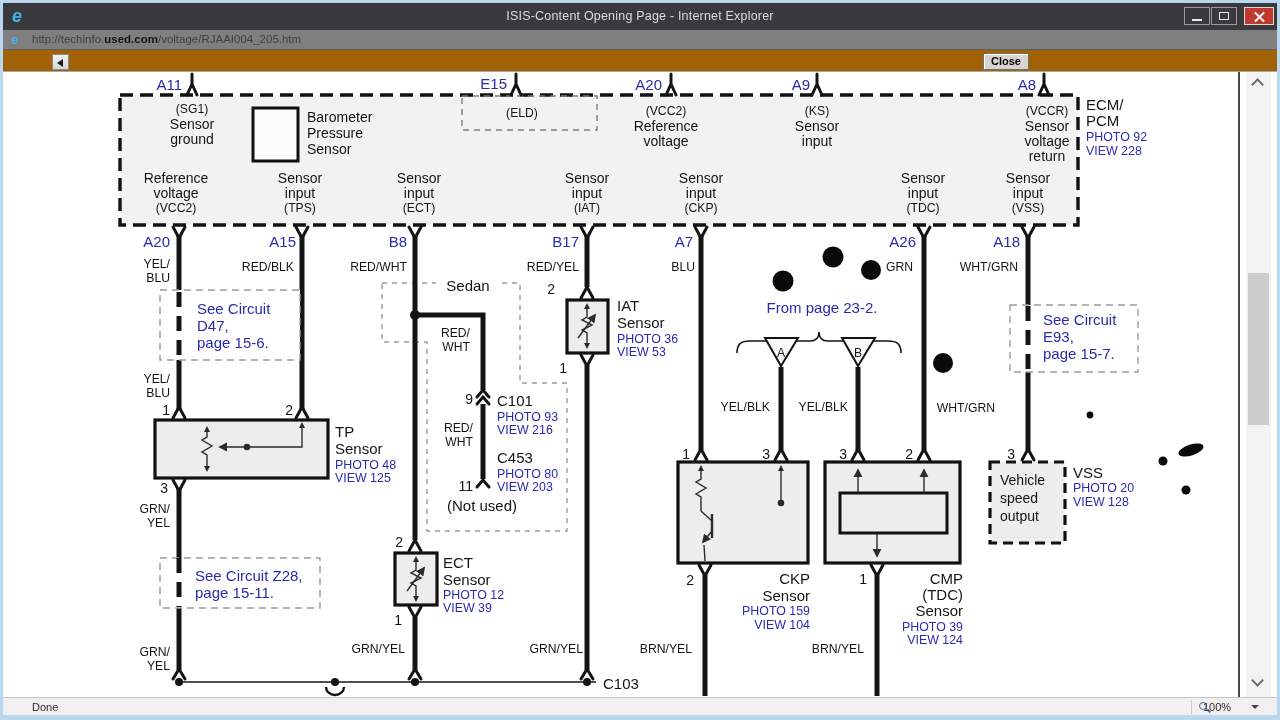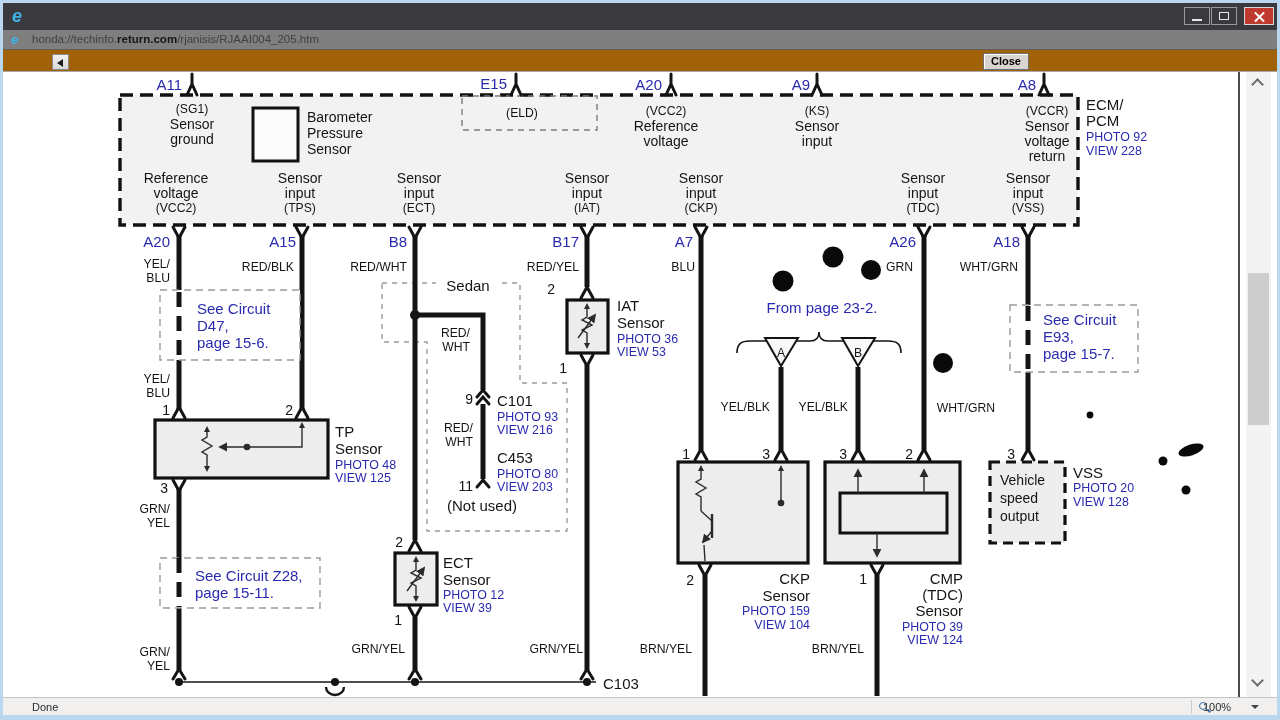--- a/index.html
+++ b/index.html
@@ -75,35 +75,36 @@
   .note  { fill:#ffffff; stroke:#9a9a9a; stroke-width:1.4; stroke-dasharray:7 5; }
   .boxS  { fill:#ededed; stroke:#111; stroke-width:3.2; }
 </style>
 </head>
 <body>
 
 <div id="win">
 
   <div class="abs" id="titlebar">
     <span class="abs ie-e" id="tb-e">e</span>
+    <div class="abs" id="title-text">ISIS-Content Opening Page - Internet Explorer</div>
     <div class="abs winbtn" id="btn-min">
         <i></i>
       </div>
     <div class="abs winbtn" id="btn-max">
         <i></i>
       </div>
     <div class="abs winbtn" id="btn-close">
       <div class="xbar x1"></div>
       <div class="xbar x2"></div>
     </div>
   </div>
 
   <div class="abs" id="addressbar">
     <span class="abs ie-e" id="ab-e">e</span>
-    <div class="abs" id="url"><span>honda://techinfo.</span><b>return.com</b><span>/rjanisis/RJAAI004_205.htm</span></div>
+    <div class="abs" id="url"><span>http://techinfo.</span><b>used.com</b><span>/voltage/RJAAI004_205.htm</span></div>
   </div>
 
   <div class="abs" id="toolbar">
     <div class="abs" id="back-btn">
         <i></i>
       </div>
     <div class="abs" id="close-btn">Close</div>
   </div>
 
   <div class="abs" id="content"></div>

